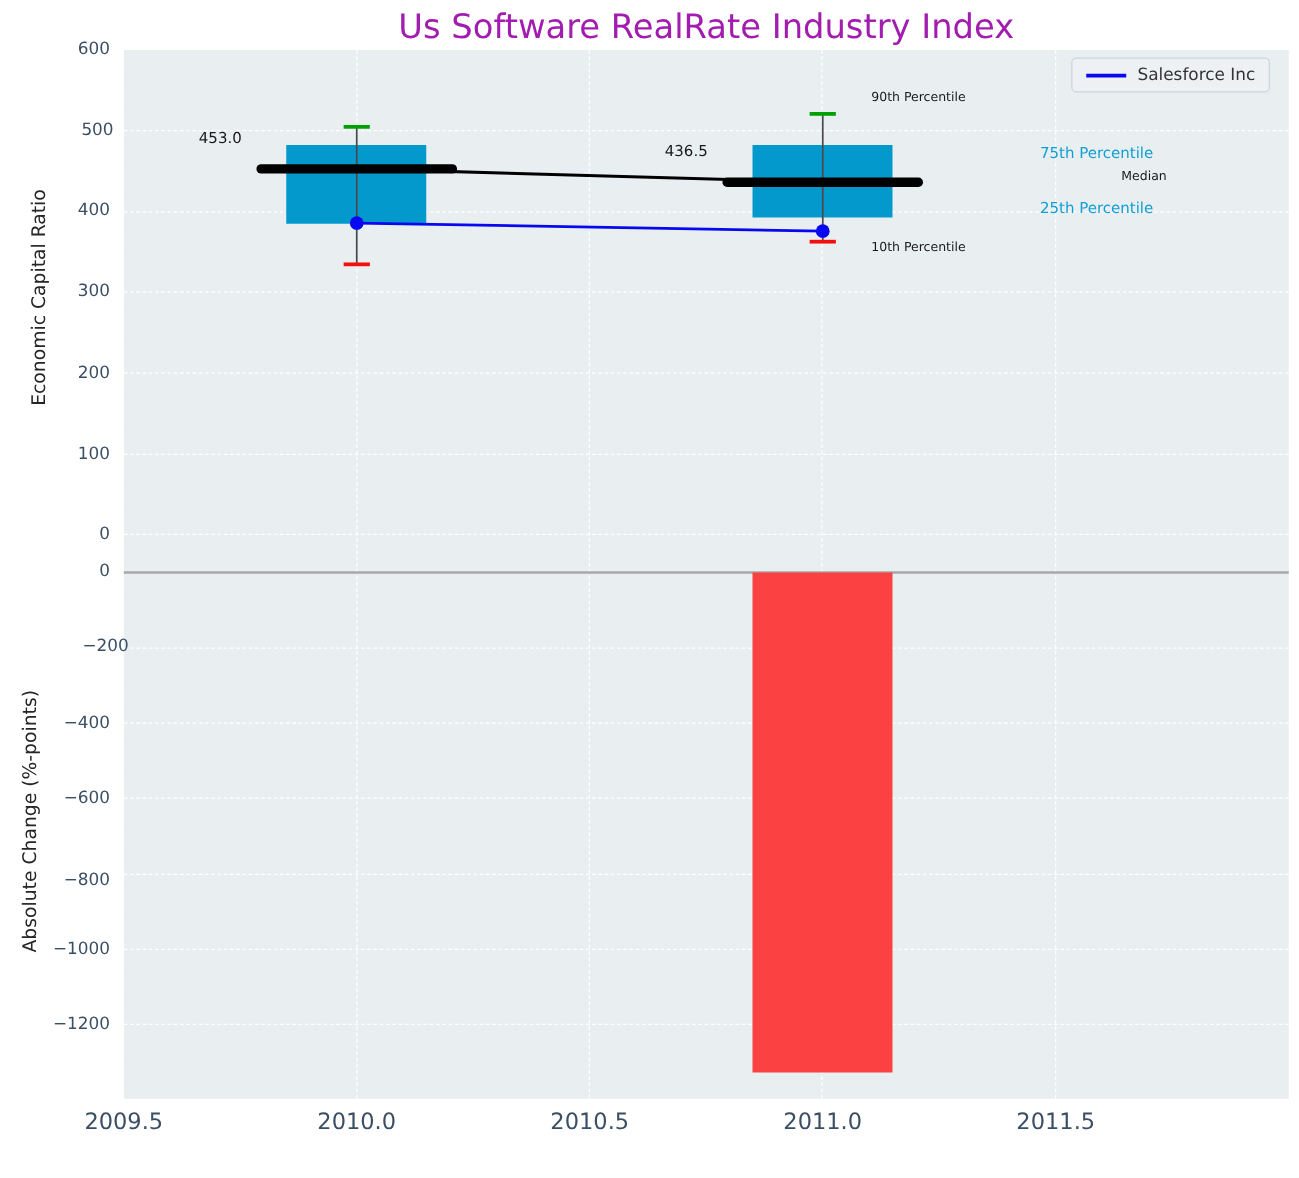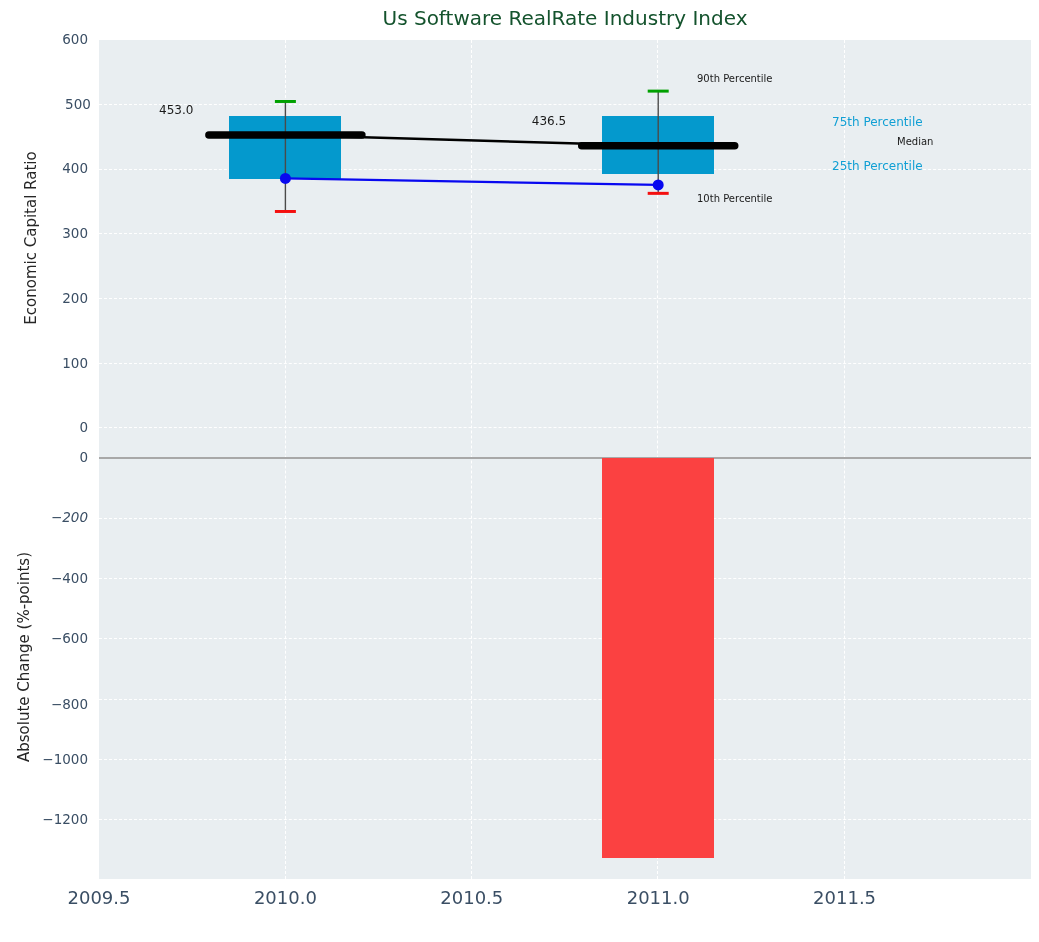--- a/index.html
+++ b/index.html
@@ -4,21 +4,21 @@
 <style>
   * { margin:0; padding:0; box-sizing:border-box; }
   html,body { background:#fff; }
   .figure {
     position:relative; width:1039px; height:942px; background:#ffffff;
     font-family:"DejaVu Sans","Liberation Sans",sans-serif; overflow:hidden;
   }
   .plot-bg { position:absolute; left:99px; top:40px; width:932px; height:839px; background:#e9eef1; }
   .chart-title {
     position:absolute; left:99px; top:6px; width:932px; text-align:center;
-    font-size:20px; color:#14532d;
+    font-size:27px; color:#a21caf;
   }
   .hgrid { position:absolute; height:0; border-top:1.6px dashed #ffffff; }
   .vgrid { position:absolute; width:0; border-left:1.6px dashed #ffffff; }
   .zero-line { position:absolute; left:99px; width:932px; height:1.6px; }
   .ytick {
     position:absolute; width:52px; text-align:right;
     font-size:13.5px; color:#3a4e64;
   }
   .xtick {
     position:absolute; width:64px; text-align:center; top:887px;
@@ -97,32 +97,36 @@
     </div>
   <div id="label-layer">
       <div class="ytick" style="left: 36px; top: 419.235px;">0</div>
       <div class="ytick" style="left: 36px; top: 354.529px;">100</div>
       <div class="ytick" style="left: 36px; top: 289.824px;">200</div>
       <div class="ytick" style="left: 36px; top: 225.118px;">300</div>
       <div class="ytick" style="left: 36px; top: 160.412px;">400</div>
       <div class="ytick" style="left: 52px; top: 95.7059px; text-align: center;">500</div>
       <div class="ytick" style="left: 36px; top: 31px;">600</div>
       <div class="ytick" style="left: 36px; top: 449.029px;">0</div>
-      <div class="ytick" style="left: 36px; top: 509.384px; font-style: italic;">−200</div>
+      <div class="ytick" style="left: 51px; top: 509.384px;">−200</div>
       <div class="ytick" style="left: 36px; top: 569.738px;">−400</div>
       <div class="ytick" style="left: 36px; top: 630.092px;">−600</div>
       <div class="ytick" style="left: 36px; top: 696px;">−800</div>
       <div class="ytick" style="left: 36px; top: 750.8px;">−1000</div>
       <div class="ytick" style="left: 36px; top: 811.155px;">−1200</div>
       <div class="xtick" style="left: 67px;">2009.5</div>
       <div class="xtick" style="left: 253.4px;">2010.0</div>
       <div class="xtick" style="left: 439.8px;">2010.5</div>
       <div class="xtick" style="left: 626.2px;">2011.0</div>
       <div class="xtick" style="left: 812.6px;">2011.5</div>
       <div class="median-label" style="left: 133.4px; top: 103.118px;">453.0</div>
       <div class="median-label" style="left: 506.2px; top: 113.794px;">436.5</div>
       <div class="anno large" style="left: 697px; top: 73px; color: rgb(26, 26, 26);">90th Percentile</div>
       <div class="anno small" style="left: 832px; top: 115px; color: rgb(16, 159, 212);">75th Percentile</div>
       <div class="anno large" style="left: 897px; top: 136px; color: rgb(26, 26, 26);">Median</div>
       <div class="anno small" style="left: 832px; top: 159px; color: rgb(16, 159, 212);">25th Percentile</div>
       <div class="anno large" style="left: 697px; top: 193px; color: rgb(26, 26, 26);">10th Percentile</div>
     </div>
+  <div class="legend">
+    <span class="legend-line" style="background: rgb(8, 8, 240);"></span>
+    <span class="legend-label">Salesforce Inc</span>
+  </div>
 </div>
 
 </body></html>

